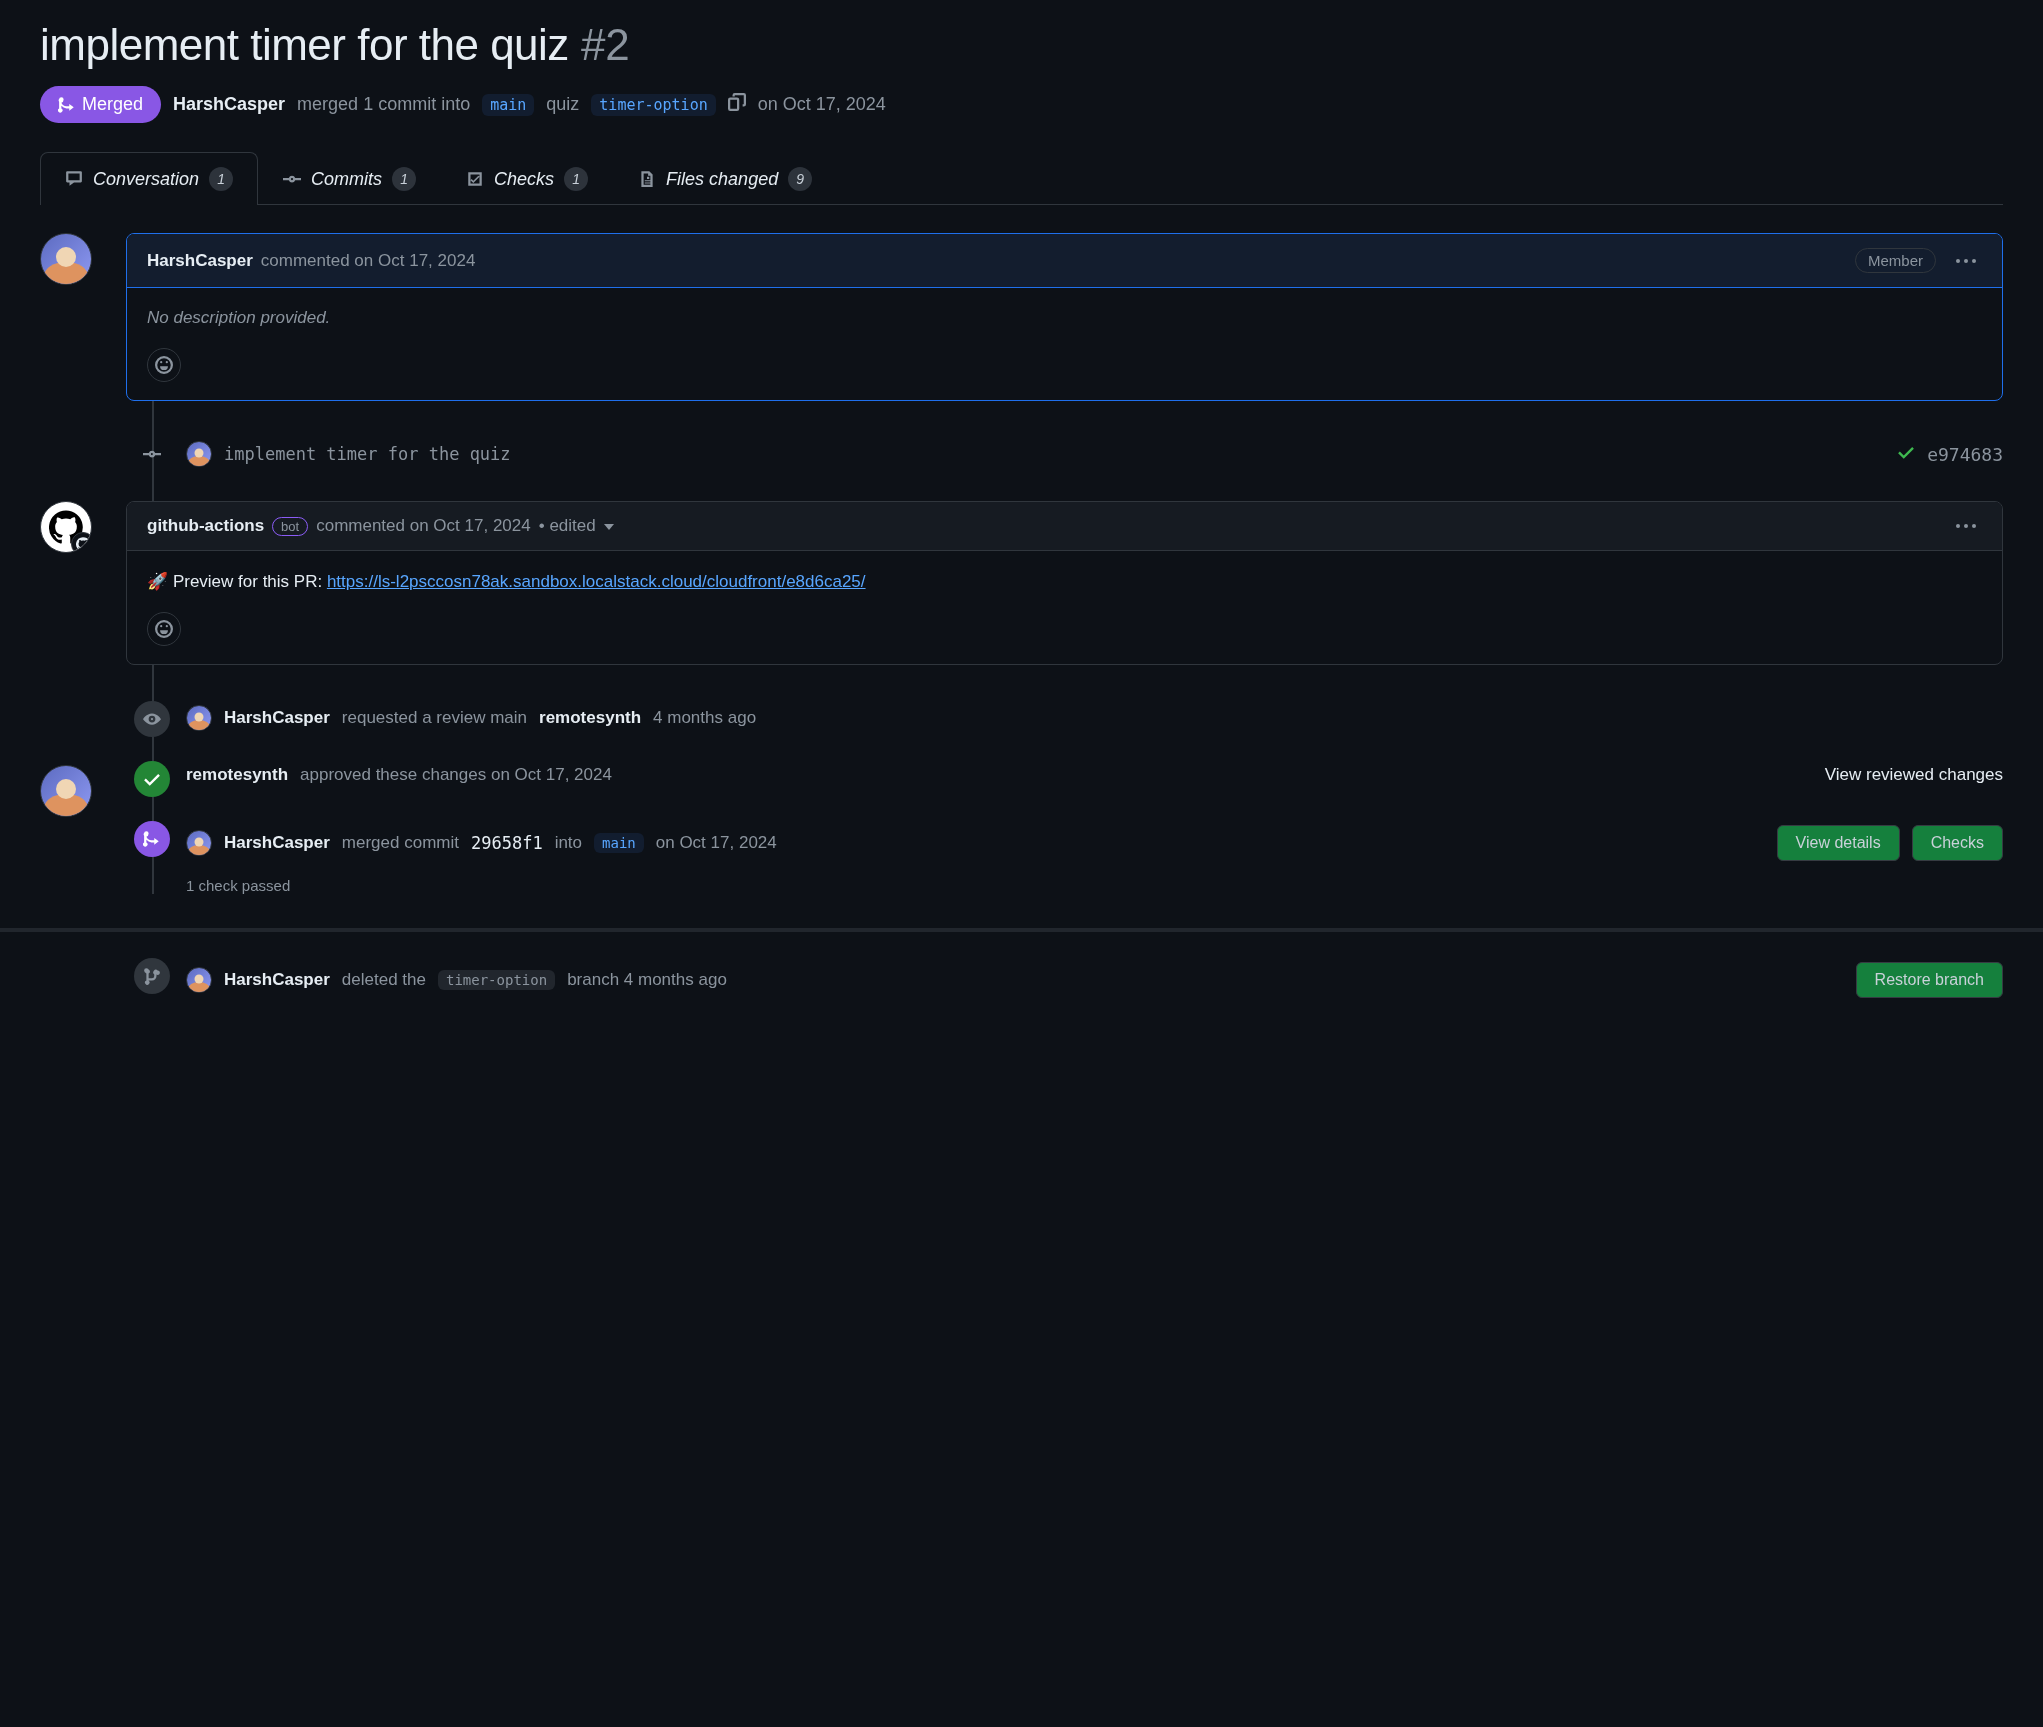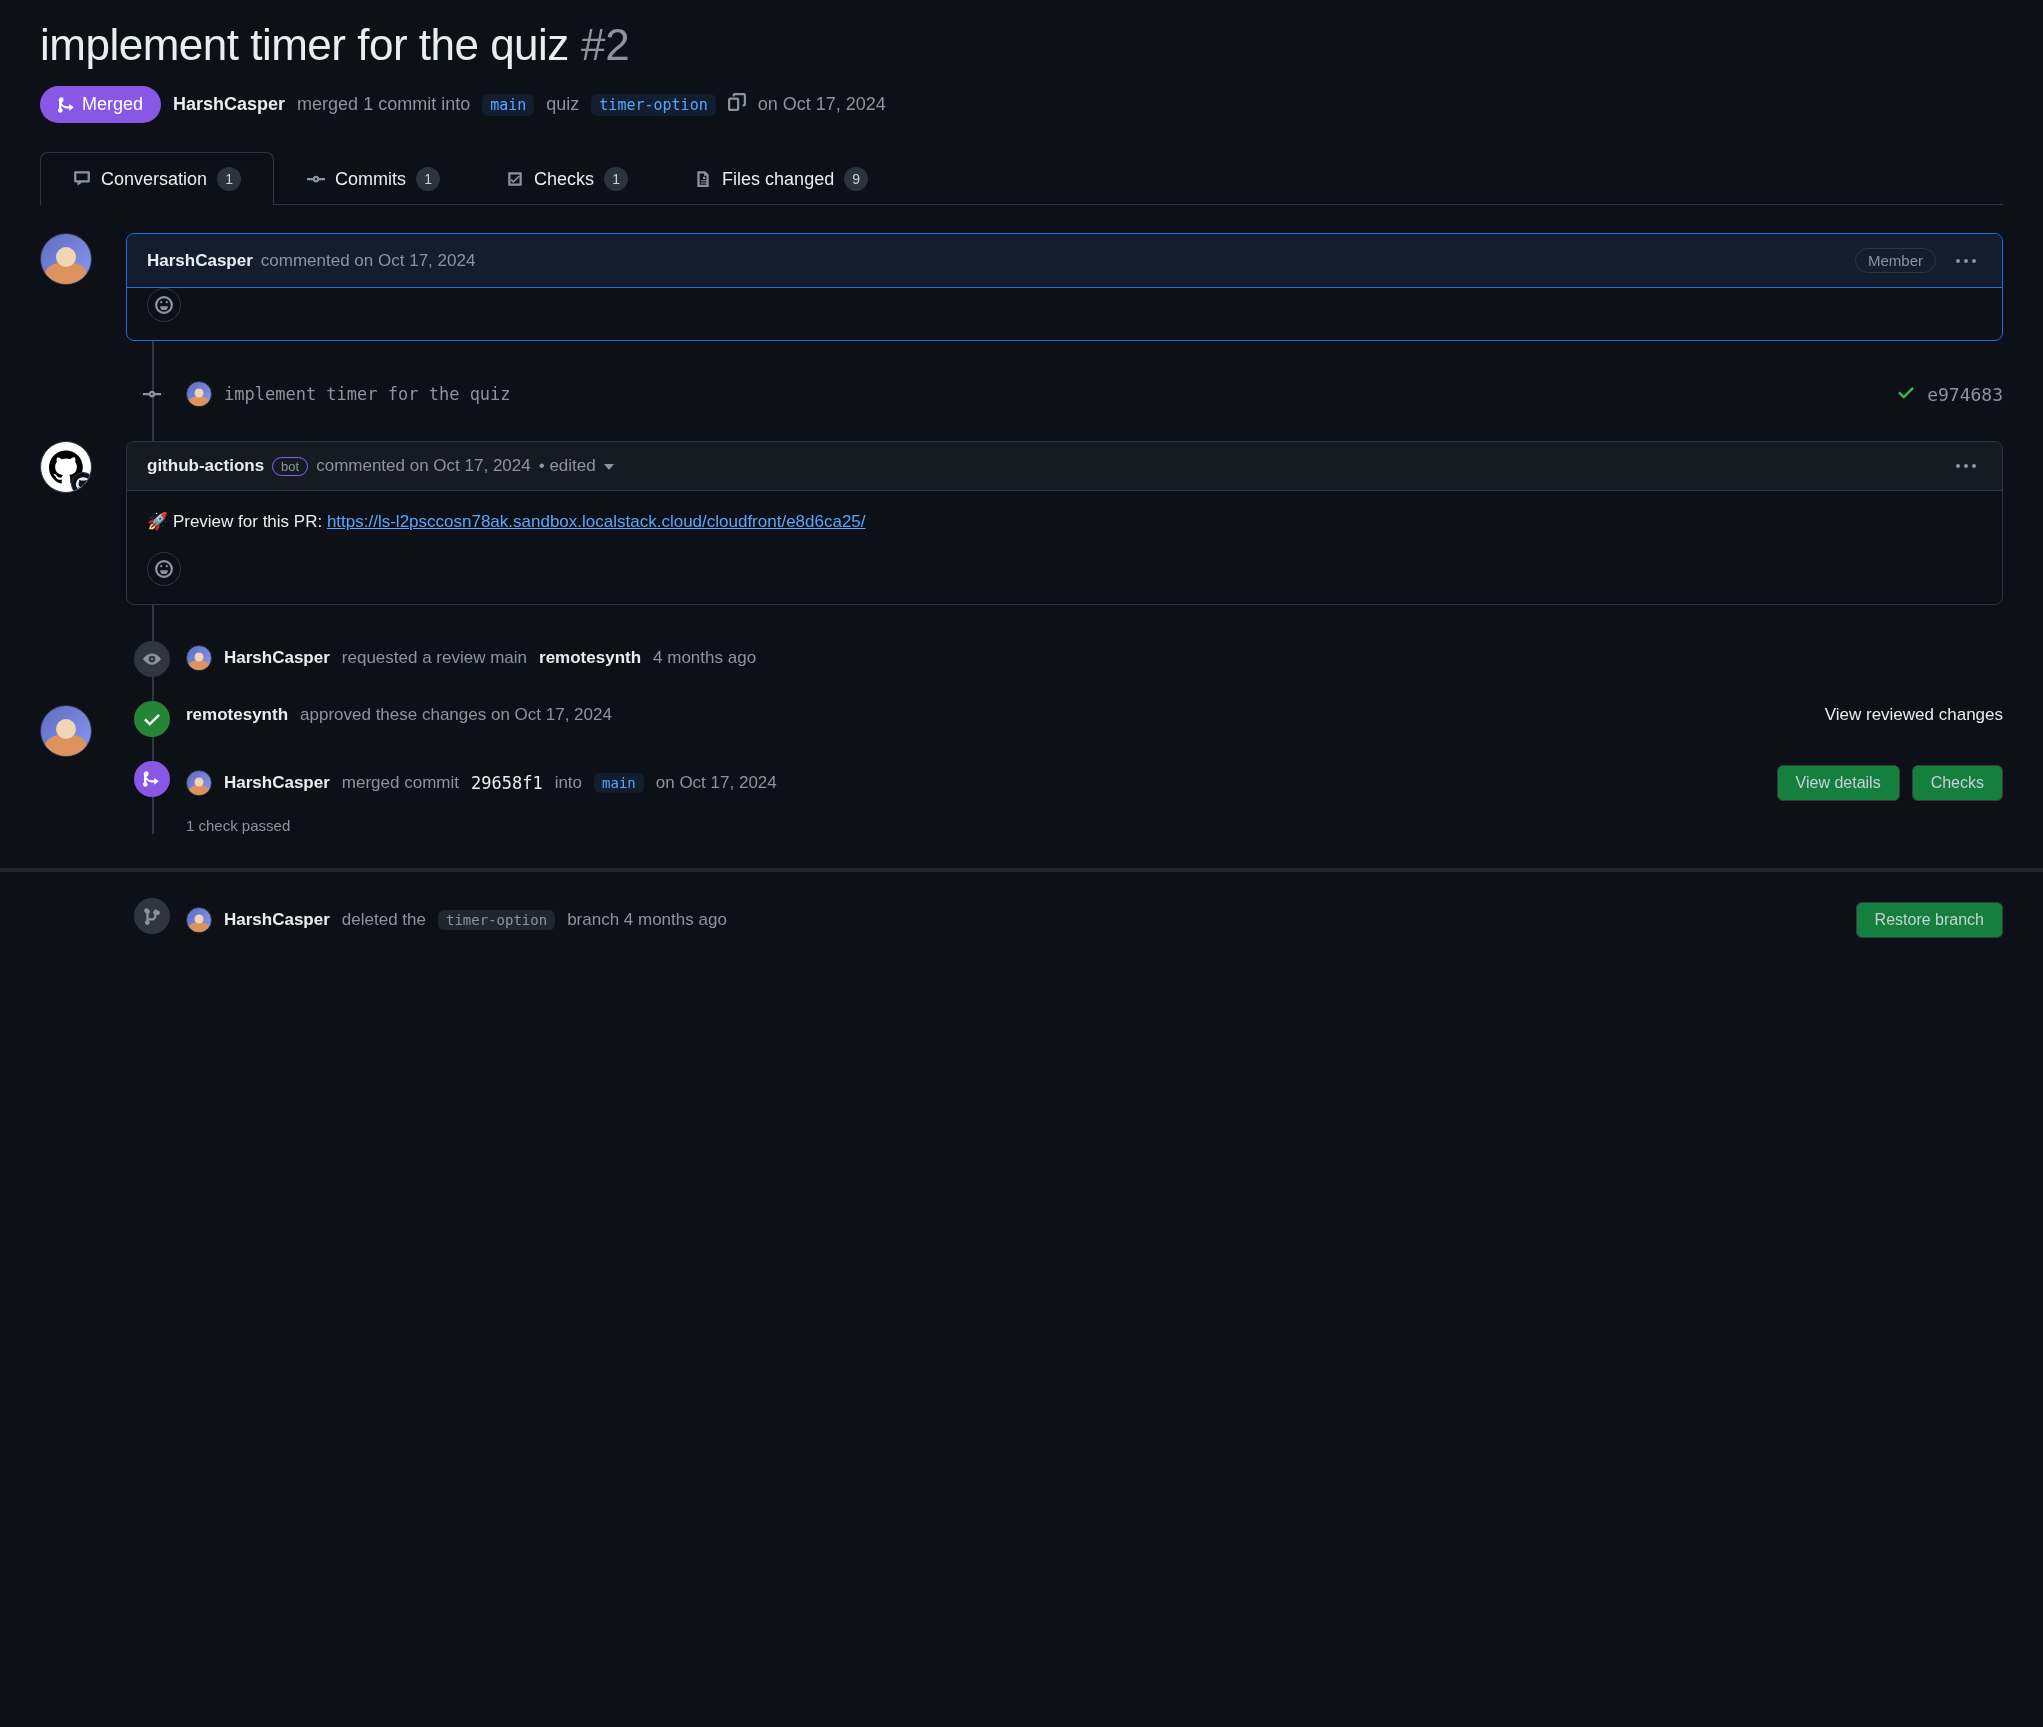--- a/index.html
+++ b/index.html
@@ -31,23 +31,23 @@
     font-family: ui-monospace, SFMono-Regular, Menlo, monospace;
     font-size: 15px; padding: 2px 8px; border-radius: 6px;
   }
   .copy-icon svg { fill: #8b949e; }
   .date-text { color: #8b949e; }
 
   
   .tabs { display: flex; align-items: stretch; border-bottom: 1px solid #30363d; margin-bottom: 28px; }
   .tab {
     display: inline-flex; align-items: center; gap: 10px;
-    padding: 14px 32px; color: #e6edf3; font-size: 18px; cursor: pointer;
+    padding: 14px 24px; color: #e6edf3; font-size: 18px; cursor: pointer;
     border: 1px solid transparent; border-bottom: none; border-top-left-radius: 8px; border-top-right-radius: 8px;
-    position: relative; top: 1px;
+    position: relative; top: 1px; font-style: italic;
   }
   .tab.active { background: #0d1117; border-color: #30363d; }
   .tab svg { fill: #8b949e; }
   .counter {
     background: #2d333b; color: #c9d1d9; font-size: 14px;
     min-width: 24px; height: 24px; border-radius: 12px;
     display: inline-flex; align-items: center; justify-content: center; padding: 0 8px;
   }
 
   
@@ -233,20 +233,23 @@
             <span class="sub">commented on Oct 17, 2024</span>
           </div>
           <div class="head-right">
             <span class="member-tag">Member</span>
             <div class="kebab">
                 <span></span>
                 <span></span>
                 <span></span>
               </div>
           </div>
+        </div>
+        <div class="comment-body">
+          <span class="no-desc">No description provided.</span>
         </div>
         <div class="comment-foot">
           <button class="react-btn">
             <svg width="18" height="18" viewBox="0 0 16 16">
                 <path d="M8 0a8 8 0 1 0 0 16A8 8 0 0 0 8 0Zm0 2a6 6 0 1 1 0 12A6 6 0 0 1 8 2ZM5.5 6.5A1 1 0 1 1 5.5 4.5 1 1 0 0 1 5.5 6.5Zm5 0a1 1 0 1 1 0-2 1 1 0 0 1 0 2ZM4.5 9h7a3.5 3.5 0 0 1-7 0Z"></path>
               </svg>
           </button>
         </div>
       </div>
     </div>

